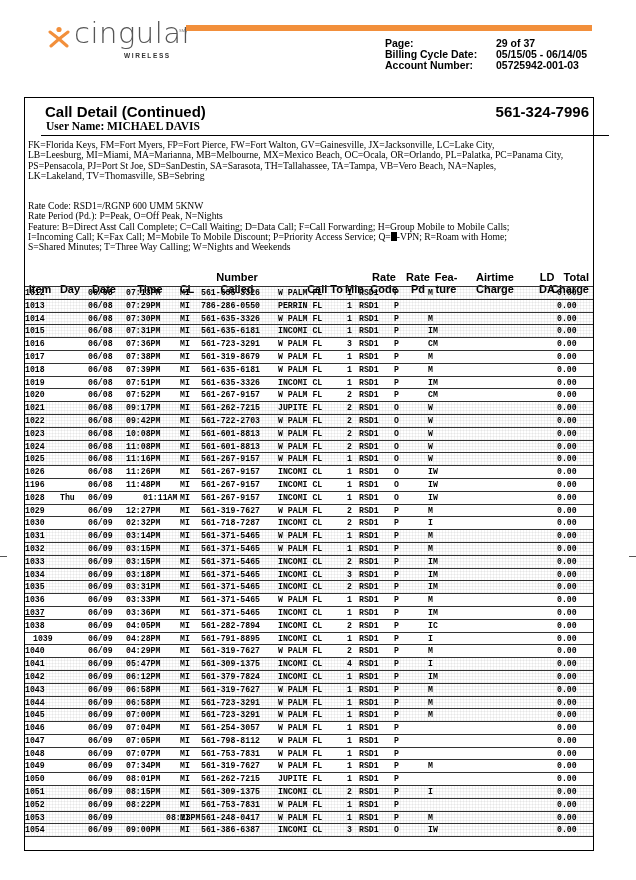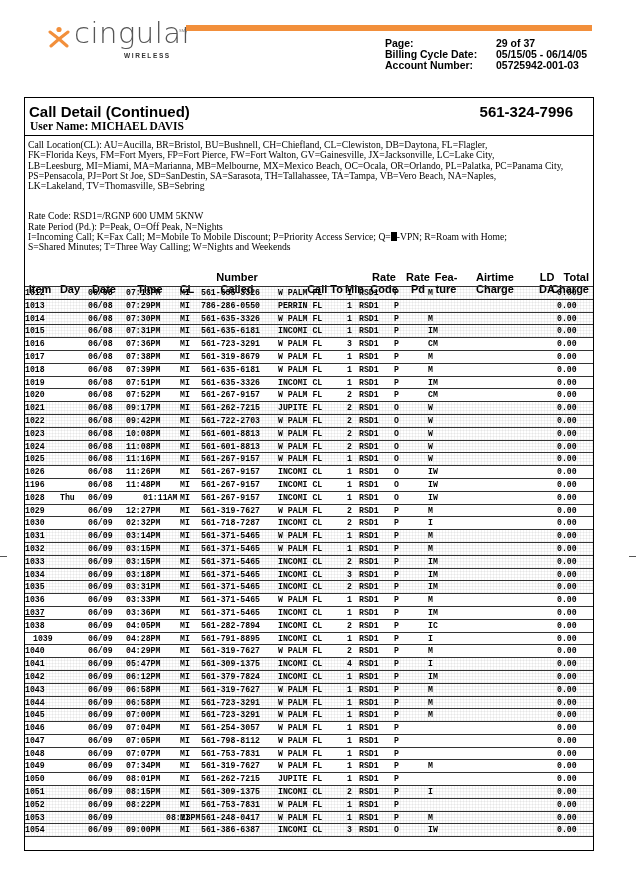--- a/index.html
+++ b/index.html
@@ -7,21 +7,21 @@
   .logo { position:absolute; left:48px; top:22px; width:140px; height:40px; }
   .logo-x { position:absolute; left:0; top:4px; width:22px; height:22px; }
   .logo-word { position:absolute; left:26px; top:-6px; font-family:"DejaVu Sans", sans-serif; font-size:29px; font-weight:300; color:#555; letter-spacing:0.5px; }
   .logo-tm { position:absolute; left:131px; top:6px; font-size:4px; color:#777; }
   .logo-sub { position:absolute; left:76px; top:30px; font-size:6.5px; font-weight:bold; letter-spacing:1.6px; color:#333; }
   .orange-bar2 { position:absolute; left:186px; top:25px; width:406px; height:6px; background:#f28f3b; }
   .meta { position:absolute; left:385px; top:38px; font-size:10.5px; font-weight:bold; line-height:11px; }
   .meta-row { display:flex; }
   .meta-label { width:111px; }
   .frame { position:absolute; left:24px; top:97px; width:568px; height:752px; border:1px solid #000; }
-  .title-box { position:absolute; left:0; top:0; width:568px; height:37px; border-bottom:1px solid #000; }
+  .title-box { position:absolute; left:16px; top:0; width:568px; height:37px; border-bottom:1px solid #000; }
   .title { position:absolute; left:4px; top:5px; font-size:15px; font-weight:bold; }
   .phone { position:absolute; right:20px; top:5px; font-size:15px; font-weight:bold; }
   .user { position:absolute; left:5px; top:22px; font-family:"Liberation Serif", serif; font-size:11.5px; font-weight:bold; }
   .legend { position:absolute; left:3px; top:42px; font-family:"Liberation Serif", serif; font-size:9.6px; line-height:10.3px; width:560px; }
   .legend p { margin:0; }
   .spacer { height:20px; }
   .qbox { display:inline-block; width:6px; height:9px; background:#000; vertical-align:-1px; }
   .thead { position:absolute; left:0; top:163px; width:568px; height:34px; font-size:11px; font-weight:bold; }
   .th { position:absolute; bottom:0; text-align:center; line-height:11.5px; }
   .rows { position:absolute; left:0; top:188px; width:568px; }
@@ -66,28 +66,28 @@
 <div class="tick" style="right:0;"></div>
 
 <div class="frame">
   <div class="title-box">
     <span class="title">Call Detail (Continued)</span>
     <span class="phone">561-324-7996</span>
     <span class="user">User Name: MICHAEL DAVIS</span>
   </div>
 
   <div class="legend">
-    <p>Call Location(CL):  AU=Aucilla, BR=Bristol, BU=Bushnell, CH=Chiefland, CL=Clewiston, DB=Daytona, FL=Flagler,</p>
     <p>FK=Florida Keys, FM=Fort Myers, FP=Fort Pierce, FW=Fort Walton, GV=Gainesville, JX=Jacksonville, LC=Lake City,</p>
     <p>LB=Leesburg, MI=Miami, MA=Marianna, MB=Melbourne, MX=Mexico Beach, OC=Ocala, OR=Orlando, PL=Palatka, PC=Panama City,</p>
     <p>PS=Pensacola, PJ=Port St Joe, SD=SanDestin, SA=Sarasota, TH=Tallahassee, TA=Tampa, VB=Vero Beach, NA=Naples,</p>
     <p>LK=Lakeland, TV=Thomasville, SB=Sebring</p>
     <div class="spacer"></div>
     <p>Rate Code: RSD1=/RGNP 600 UMM 5KNW</p>
     <p>Rate Period (Pd.): P=Peak, O=Off Peak, N=Nights</p>
+    <p>Feature: B=Direct Asst Call Complete; C=Call Waiting; D=Data Call; F=Call Forwarding; H=Group Mobile to Mobile Calls;</p>
     <p><span>I=Incoming Call; K=Fax Call; M=Mobile To Mobile Discount; P=Priority Access Service; Q=</span><span class="qbox"></span><span>-VPN; R=Roam with Home;</span></p>
     <p>S=Shared Minutes;  T=Three Way Calling; W=Nights and Weekends</p>
   </div>
 
   <div class="thead" id="thead">
       <div class="th" style="left: 0px; width: 30px;">Item</div>
       <div class="th" style="left: 32px; width: 26px;">Day</div>
       <div class="th" style="left: 60px; width: 38px;">Date</div>
       <div class="th" style="left: 100px; width: 50px;">Time</div>
       <div class="th" style="left: 152px; width: 20px;">CL</div>

